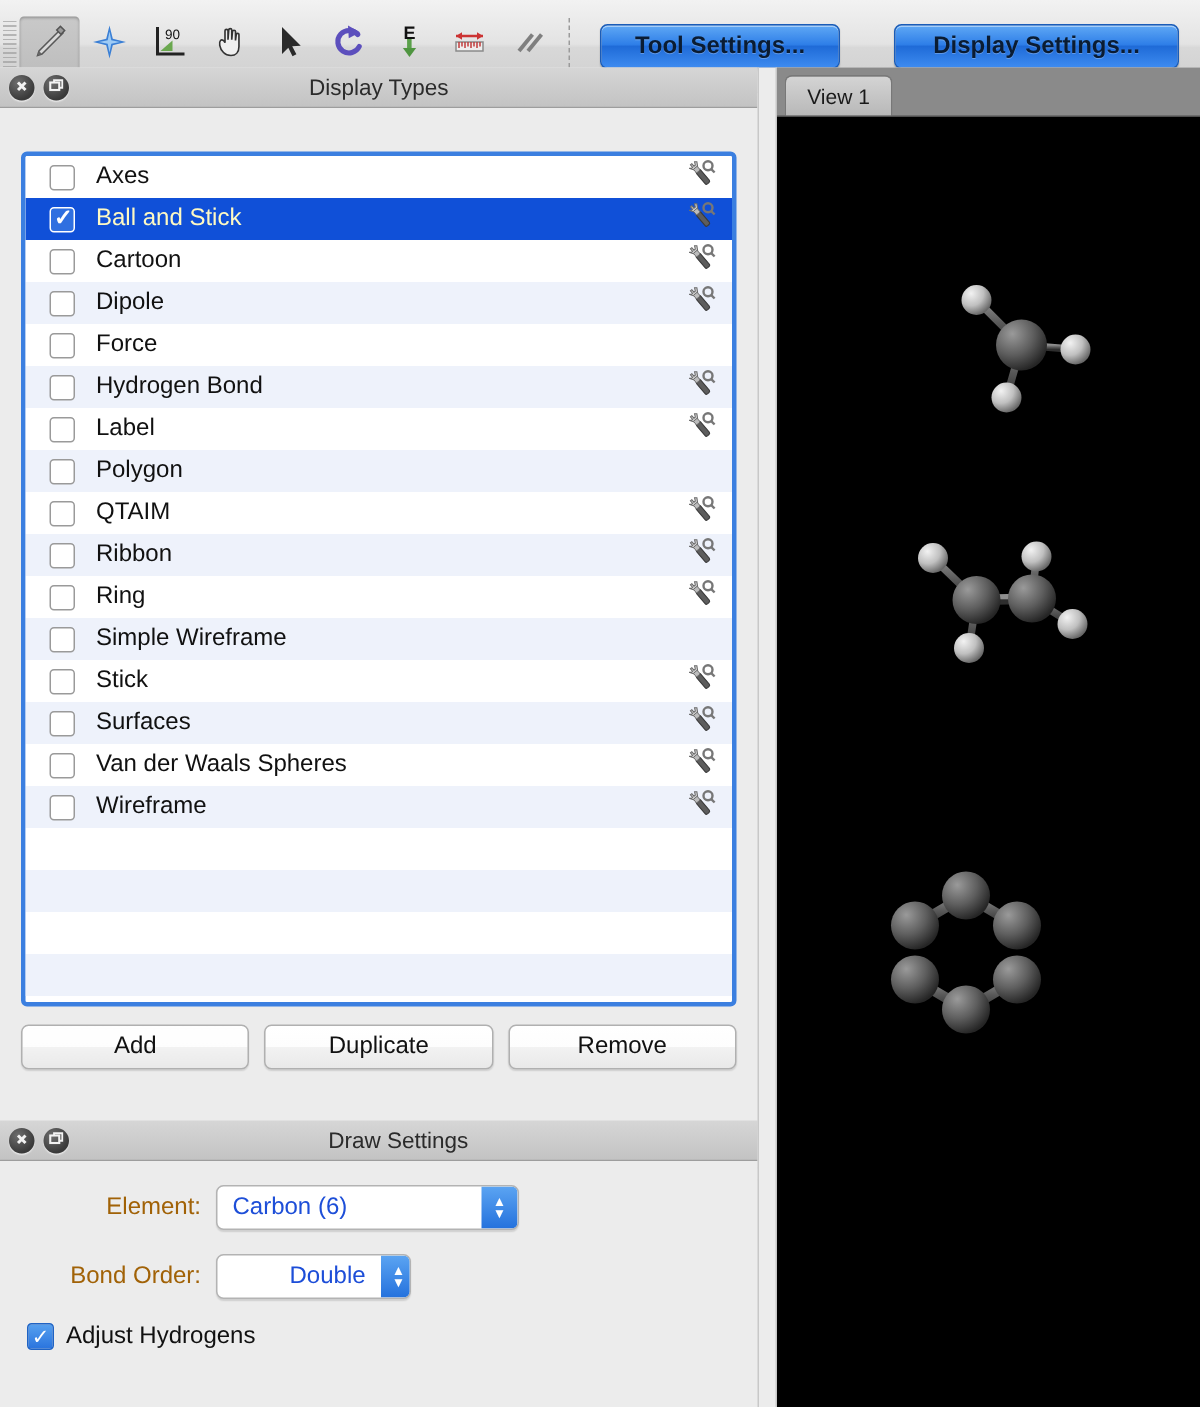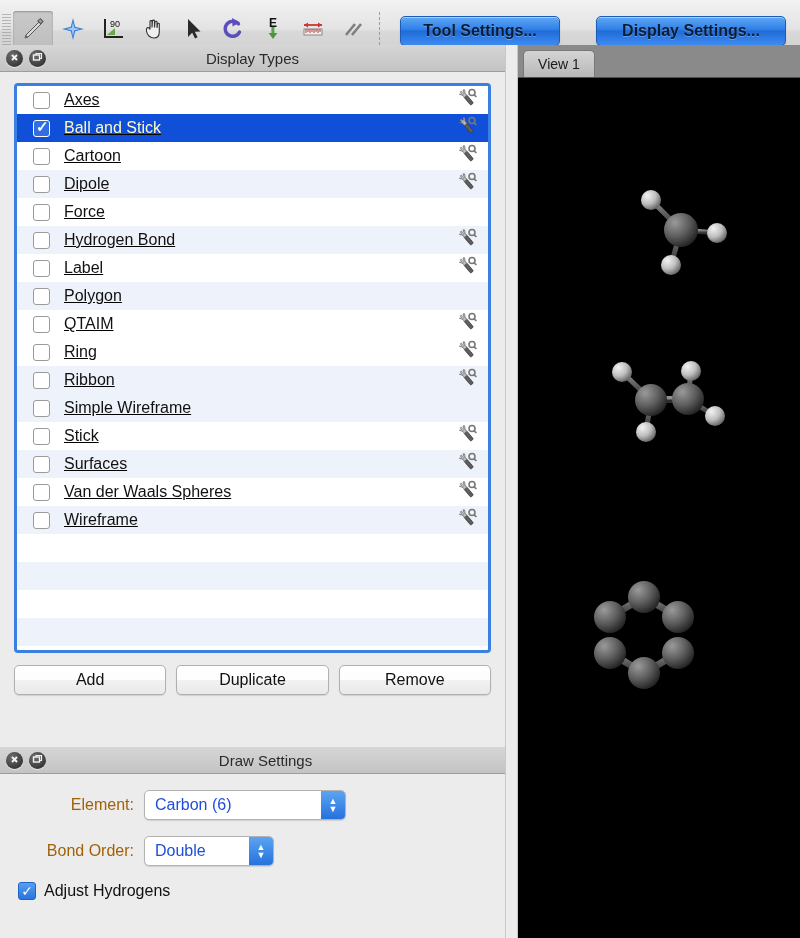--- a/index.html
+++ b/index.html
@@ -67,21 +67,21 @@
   .hdr-btn {
     width: 17px; height: 17px; border-radius: 50%;
     background: radial-gradient(circle at 35% 30%, #6e6e6e, #3a3a3a 70%);
     color: #f0f0f0; font-size: 11px; line-height: 17px; text-align: center;
     margin-left: 6px; position: relative; z-index: 2;
     box-shadow: 0 1px 1px rgba(255,255,255,.6);
   }
   .hdr-btn svg { display:block; margin: 2px auto; }
 
   
-  .list-wrap { padding: 11px 14px 0 14px; text-decoration: underline; }
+  .list-wrap { padding: 29px 14px 0 14px; }
   .dt-list {
     border: 3px solid #3b7fe0; border-radius: 4px;
     background: #fff; height: 570px; overflow: hidden;
   }
   .row {
     height: 28px; display: flex; align-items: center; padding: 0 10px 0 0;
     position: relative;
   }
   .row.odd { background: #eef2fb; }
   .row.even { background: #ffffff; }
@@ -127,21 +127,21 @@
     overflow: hidden; box-shadow: 0 1px 1px rgba(0,0,0,.12);
   }
   .combo-text { flex: 1 1 auto; padding: 0 10px; font-size: 16px; color: #1d4ed8; white-space: nowrap; }
   .combo-arrows {
     width: 24px; height: 28px; flex: 0 0 auto;
     background: linear-gradient(to bottom,#5ba4f2,#2572dd);
     display: flex; flex-direction: column; align-items: center; justify-content: center;
     color: #fff; font-size: 9px; line-height: 8px;
   }
   #element-combo { width: 202px; }
-  #bond-order-combo { width: 130px; }
+  #bond-order-combo { width: 130px; padding-left: 38px; }
   .chk-row { display: flex; align-items: center; padding-left: 18px; }
   .chk {
     width: 18px; height: 18px; border-radius: 3px;
     background: linear-gradient(to bottom,#56a0ef,#2a74de);
     border: 1px solid #1f63c4; margin-right: 8px;
     color: #fff; font-size: 14px; line-height: 16px; text-align: center;
   }
   .chk-label { font-size: 16px; color: #111; }
 
   
@@ -400,36 +400,36 @@
             <span><svg class="wrench" viewBox="0 0 22 22">
                 <g transform="rotate(-40 11 11)">
                   <rect x="9.2" y="8" width="3.6" height="11" rx="1.1" fill="#5d5d5d" stroke="#3a3a3a" stroke-width="0.7"></rect>
                   <path d="M7.6 3.2 L9.4 6.2 L12.6 6.2 L14.4 3.2 L13.2 2.2 L12.2 4.2 L11 4.2 L11 2 L9.8 2 L9.8 4.2 L8.8 4.2 Z" fill="#cfcfcf" stroke="#6b6b6b" stroke-width="0.7"></path>
                   <rect x="9.4" y="5.6" width="3.2" height="3.2" fill="#bdbdbd" stroke="#6b6b6b" stroke-width="0.6"></rect>
                 </g>
                 <circle cx="16" cy="5.5" r="3" fill="none" stroke="#777" stroke-width="1.6"></circle>
                 <line x1="18" y1="7.6" x2="20.4" y2="10" stroke="#777" stroke-width="1.6"></line>
               </svg></span>
           </div>
+          <div class="row odd">
+            <span class="cb"></span>
+            <span class="row-label">Ribbon</span>
+            <span><svg class="wrench" viewBox="0 0 22 22">
+                <g transform="rotate(-40 11 11)">
+                  <rect x="9.2" y="8" width="3.6" height="11" rx="1.1" fill="#5d5d5d" stroke="#3a3a3a" stroke-width="0.7"></rect>
+                  <path d="M7.6 3.2 L9.4 6.2 L12.6 6.2 L14.4 3.2 L13.2 2.2 L12.2 4.2 L11 4.2 L11 2 L9.8 2 L9.8 4.2 L8.8 4.2 Z" fill="#cfcfcf" stroke="#6b6b6b" stroke-width="0.7"></path>
+                  <rect x="9.4" y="5.6" width="3.2" height="3.2" fill="#bdbdbd" stroke="#6b6b6b" stroke-width="0.6"></rect>
+                </g>
+                <circle cx="16" cy="5.5" r="3" fill="none" stroke="#777" stroke-width="1.6"></circle>
+                <line x1="18" y1="7.6" x2="20.4" y2="10" stroke="#777" stroke-width="1.6"></line>
+              </svg></span>
+          </div>
           <div class="row even">
             <span class="cb"></span>
             <span class="row-label">Ring</span>
-            <span><svg class="wrench" viewBox="0 0 22 22">
-                <g transform="rotate(-40 11 11)">
-                  <rect x="9.2" y="8" width="3.6" height="11" rx="1.1" fill="#5d5d5d" stroke="#3a3a3a" stroke-width="0.7"></rect>
-                  <path d="M7.6 3.2 L9.4 6.2 L12.6 6.2 L14.4 3.2 L13.2 2.2 L12.2 4.2 L11 4.2 L11 2 L9.8 2 L9.8 4.2 L8.8 4.2 Z" fill="#cfcfcf" stroke="#6b6b6b" stroke-width="0.7"></path>
-                  <rect x="9.4" y="5.6" width="3.2" height="3.2" fill="#bdbdbd" stroke="#6b6b6b" stroke-width="0.6"></rect>
-                </g>
-                <circle cx="16" cy="5.5" r="3" fill="none" stroke="#777" stroke-width="1.6"></circle>
-                <line x1="18" y1="7.6" x2="20.4" y2="10" stroke="#777" stroke-width="1.6"></line>
-              </svg></span>
-          </div>
-          <div class="row odd">
-            <span class="cb"></span>
-            <span class="row-label">Ribbon</span>
             <span><svg class="wrench" viewBox="0 0 22 22">
                 <g transform="rotate(-40 11 11)">
                   <rect x="9.2" y="8" width="3.6" height="11" rx="1.1" fill="#5d5d5d" stroke="#3a3a3a" stroke-width="0.7"></rect>
                   <path d="M7.6 3.2 L9.4 6.2 L12.6 6.2 L14.4 3.2 L13.2 2.2 L12.2 4.2 L11 4.2 L11 2 L9.8 2 L9.8 4.2 L8.8 4.2 Z" fill="#cfcfcf" stroke="#6b6b6b" stroke-width="0.7"></path>
                   <rect x="9.4" y="5.6" width="3.2" height="3.2" fill="#bdbdbd" stroke="#6b6b6b" stroke-width="0.6"></rect>
                 </g>
                 <circle cx="16" cy="5.5" r="3" fill="none" stroke="#777" stroke-width="1.6"></circle>
                 <line x1="18" y1="7.6" x2="20.4" y2="10" stroke="#777" stroke-width="1.6"></line>
               </svg></span>
           </div>

